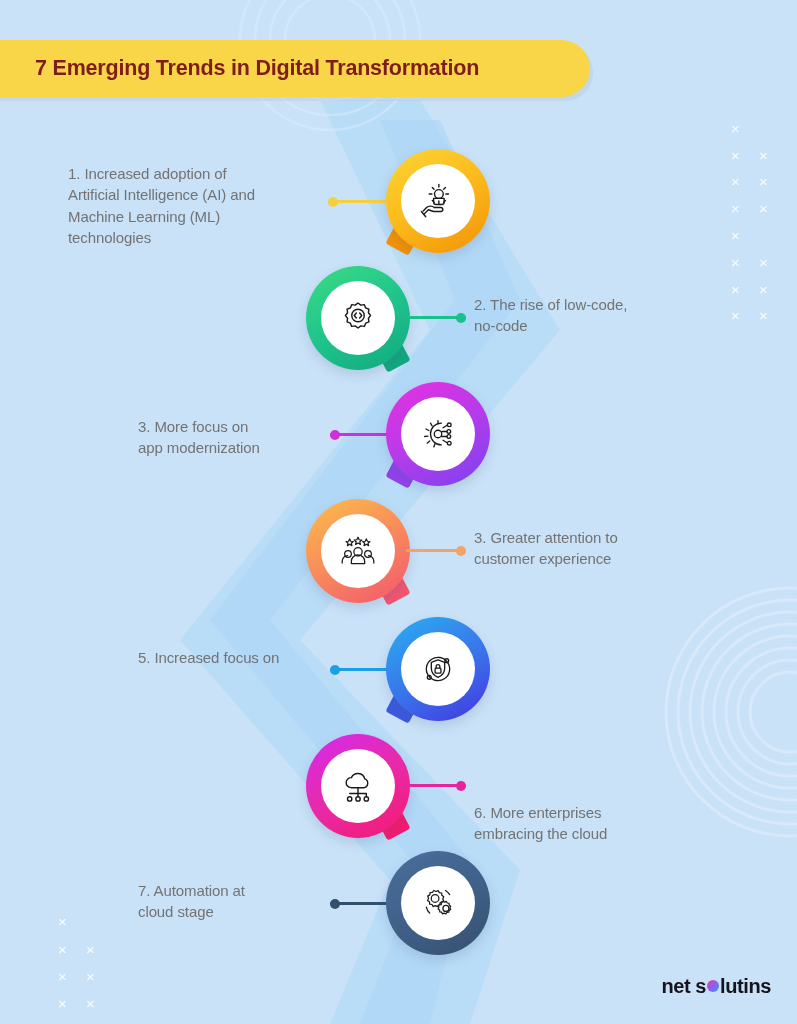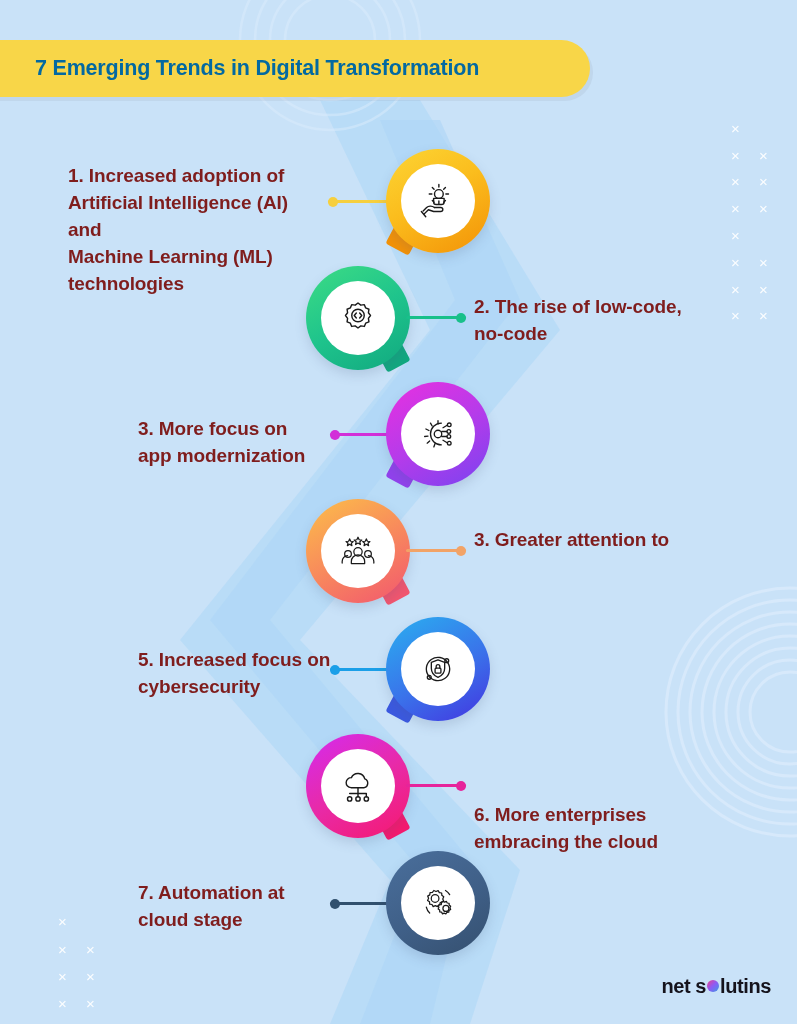--- a/index.html
+++ b/index.html
@@ -18,21 +18,21 @@
   .title-banner{
     position:absolute;left:-40px;top:40px;
     width:630px;height:57px;
     background:#f8d648;
     border-radius:0 32px 32px 0;
     box-shadow:3px 4px 0 rgba(120,120,140,.10);
     display:flex;align-items:center;
   }
   .title-text{
     margin-left:75px;
-    font-size:21.5px;font-weight:bold;color:#0369a1;
+    font-size:21.5px;font-weight:bold;color:#7f1d1d;
     letter-spacing:-.2px;white-space:nowrap;
   }
 
   
   .trend{position:absolute;left:0;width:797px;height:0;}
   .circle-wrap{position:absolute;width:104px;height:104px;}
   .ring{
     position:absolute;inset:0;border-radius:50%;
     display:flex;align-items:center;justify-content:center;
     box-shadow:0 5px 12px rgba(70,90,130,.18);
@@ -49,21 +49,21 @@
     z-index:3;
   }
   .inner svg{display:block;}
 
   .connector{position:absolute;height:3px;}
   .conn-line{position:absolute;top:0;height:3px;width:100%;border-radius:2px;}
   .conn-dot{position:absolute;top:-3.5px;width:10px;height:10px;border-radius:50%;}
 
   .label{
     position:absolute;
-    font-size:19px;font-weight:bold;color:#7f1d1d;
+    font-size:15px;font-weight:normal;color:#737373;
     line-height:1.42;letter-spacing:-.1px;
   }
 
   
   .cross{position:absolute;color:#ffffff;font-size:15px;line-height:1;font-weight:500;opacity:.95;}
 
   
   .logo{
     position:absolute;right:26px;bottom:26px;
     font-size:20px;font-weight:bold;color:#15131c;letter-spacing:-.4px;
@@ -212,27 +212,27 @@
           </svg>
         </div>
       </div>
     </div>
     <div class="connector" style="left:406px;top:549px;width:60px;">
       <div class="conn-line" style="background:#f2a367;"></div>
       <div class="conn-dot" style="right:0;background:#f2a367;"></div>
     </div>
     <div class="label" style="left:474px;top:527px;width:260px;">
       <div>3. Greater attention to</div>
+      <div>customer experience</div>
     </div>
   </div>
 
   <div class="trend" style="top:0;">
     <div class="label" style="left:138px;top:647px;width:250px;">
       <div>5. Increased focus on</div>
-      <div>cybersecurity</div>
     </div>
     <div class="connector" style="left:330px;top:668px;width:64px;">
       <div class="conn-line" style="background:#1b9fe8;"></div>
       <div class="conn-dot" style="left:0;background:#1b9fe8;"></div>
     </div>
     <div class="circle-wrap" style="left:386px;top:617px;">
       <div class="tail" style="left:4px;background:#3b59e0;transform:rotate(28deg);"></div>
       <div class="ring" style="background:linear-gradient(150deg,#2ab0f0 0%,#3a72ea 55%,#4334e0 100%);">
         <div class="inner">
           <svg width="40" height="40" viewBox="0 0 48 48" fill="none" stroke="#1a1a1a" stroke-width="1.6" stroke-linecap="round" stroke-linejoin="round">

